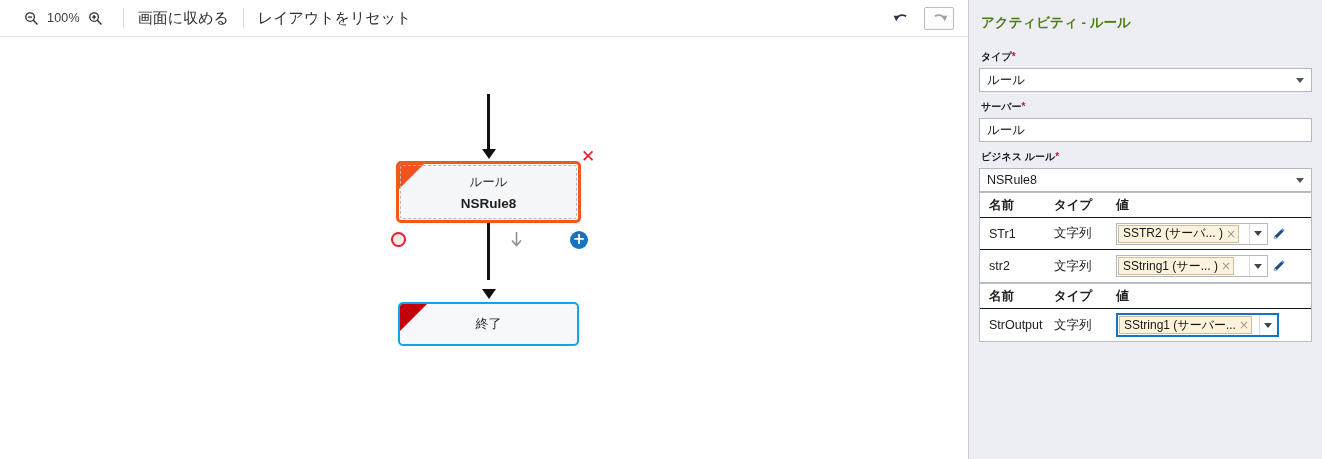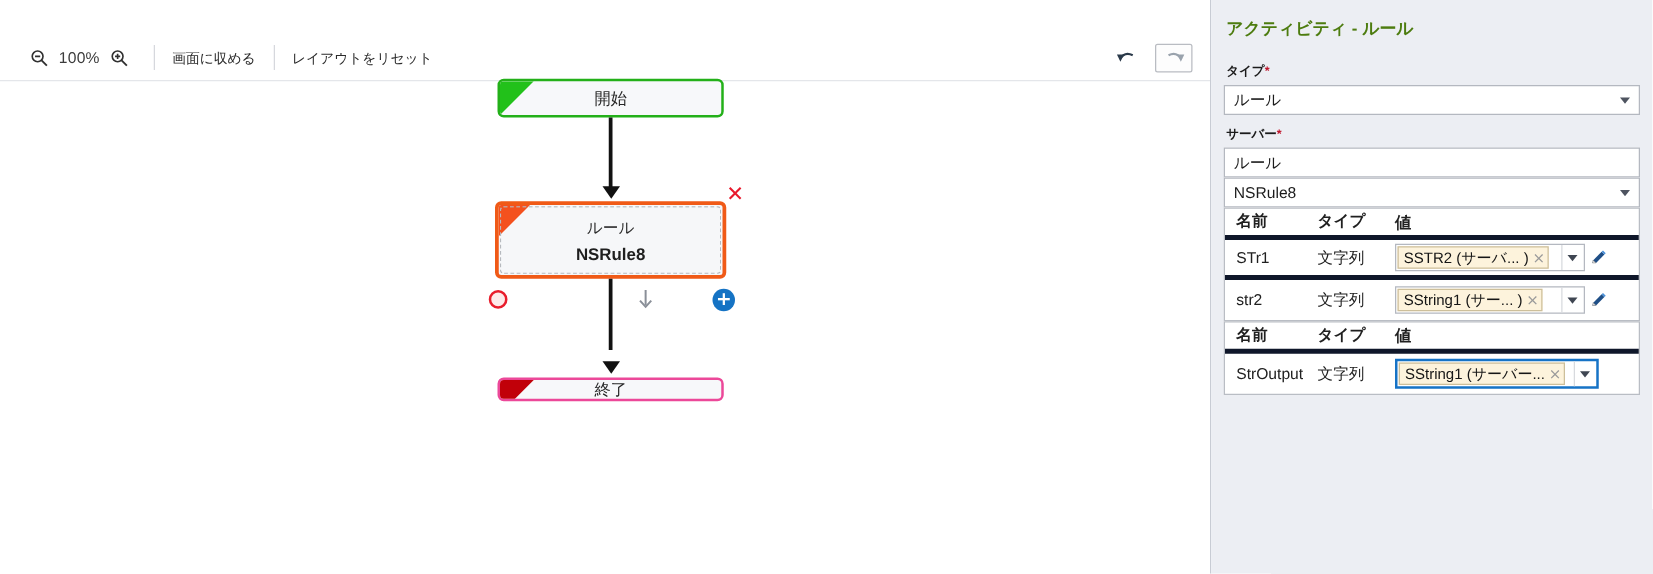--- a/index.html
+++ b/index.html
@@ -34,21 +34,20 @@
   .toolbar {
     position: absolute;
     left: 0; top: 0;
     width: 968px;
     height: 37px;
     background: #ffffff;
     border-bottom: 1px solid #e4e6ea;
     box-sizing: border-box;
     display: flex;
     align-items: center;
-    margin-top: 28px;
   }
   .tb-group {
     display: flex;
     align-items: center;
     height: 100%;
   }
   .zoom-btn {
     width: 26px;
     height: 26px;
     display: flex;
@@ -62,21 +61,21 @@
     padding: 0 3px;
     letter-spacing: .2px;
   }
   .tb-sep {
     width: 1px;
     height: 20px;
     background: #d6d8dd;
     margin: 0 14px;
   }
   .tb-link {
-    font-size: 11px;
+    font-size: 15px;
     color: #2b2b2b;
     cursor: pointer;
     white-space: nowrap;
   }
   .tb-right {
     position: absolute;
     right: 14px;
     top: 0;
     height: 37px;
     display: flex;
@@ -128,22 +127,22 @@
     left: 398px; top: 26px;
     width: 181px; height: 31px;
     border: 2px solid #23b019;
   }
   .node-start .corner {
     border-width: 27px 27px 0 0;
     border-color: #22c11a transparent transparent transparent;
   }
   .node-end {
     left: 398px; top: 265px;
-    width: 181px; height: 19px;
-    border: 2px solid #ec4899;
+    width: 181px; height: 44px;
+    border: 2px solid #0ea5e9;
   }
   .node-end .corner {
     border-width: 27px 27px 0 0;
     border-color: #c10009 transparent transparent transparent;
   }
   .node-label {
     position: relative;
     z-index: 2;
     font-size: 13px;
     color: #262626;
@@ -313,21 +312,21 @@
     color: #1b1b1b;
   }
   .grid {
     background: #ffffff;
     border: 1px solid #b9bdc4;
     box-sizing: border-box;
   }
   .grid-row {
     display: flex;
     align-items: center;
-    border-bottom: 4px solid #0f172a;
+    border-bottom: 1px solid #0f172a;
     height: 32px;
     box-sizing: border-box;
   }
   .grid-row:last-child { border-bottom: none; }
   .grid-head {
     height: 25px;
     font-weight: bold;
   }
   .c-name  { width: 74px; padding-left: 9px; box-sizing: border-box; font-size: 12.5px; }
   .c-type  { width: 62px; box-sizing: border-box; font-size: 12.5px; }
@@ -441,24 +440,20 @@
           <svg width="19" height="15" viewBox="0 0 20 16">
             <path d="M16 9 Q12 2 5 5.5" fill="none" stroke="#9aa3ad" stroke-width="1.9"></path>
             <polygon points="18.5,5 12.5,5 15.5,11" fill="#9aa3ad"></polygon>
           </svg>
         </div>
       </div>
     </div>
 
     <div class="diagram">
 
-      <div class="node node-start">
-        <span class="corner"></span>
-        <span class="node-label">開始</span>
-      </div>
 
       <div class="conn" style="left:487px; top:57px; height:57px;"></div>
       <div class="conn-arrow" style="left:481.5px; top:112px;"></div>
 
       <div class="node node-rule">
         <span class="corner"></span>
         <span class="dash"></span>
         <span class="rule-type">ルール</span>
         <span class="rule-name">NSRule8</span>
       </div>
@@ -496,20 +491,23 @@
       <span class="caret"></span>
     </div>
 
     <div class="field-label">
       <span>サーバー</span><span class="req">*</span>
     </div>
     <div class="control text">
       <span>ルール</span>
     </div>
 
+    <div class="field-label">
+      <span>ビジネス ルール</span><span class="req">*</span>
+    </div>
     <div class="control">
       <span>NSRule8</span>
       <span class="caret"></span>
     </div>
 
     <div class="grid">
       <div class="grid-row grid-head">
         <div class="c-name">名前</div>
         <div class="c-type">タイプ</div>
         <div class="c-value">値</div>

